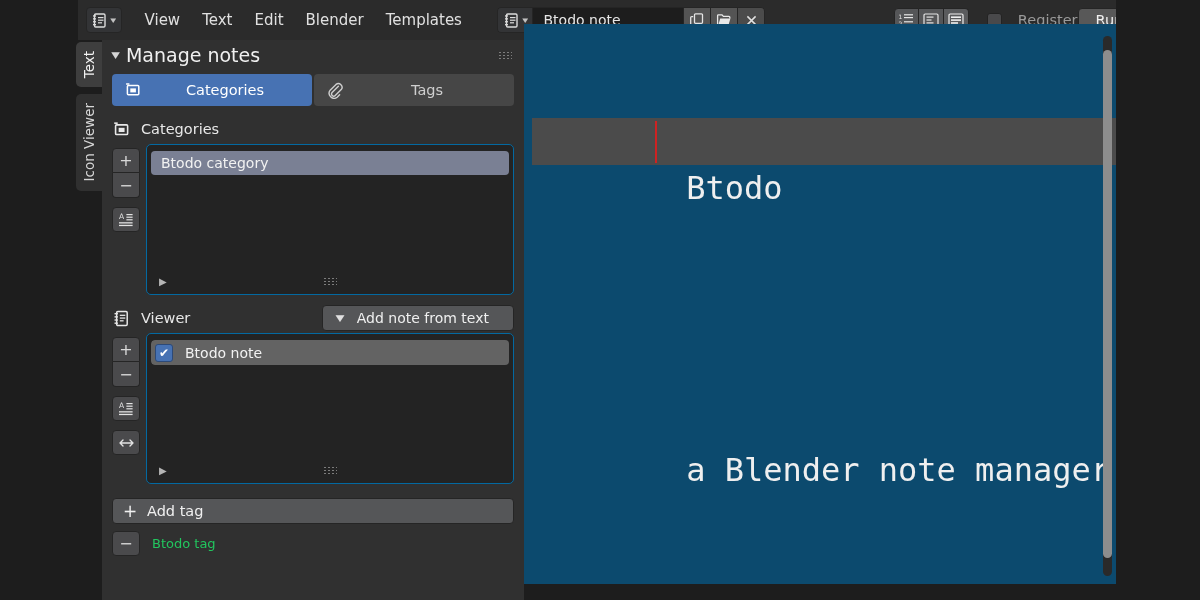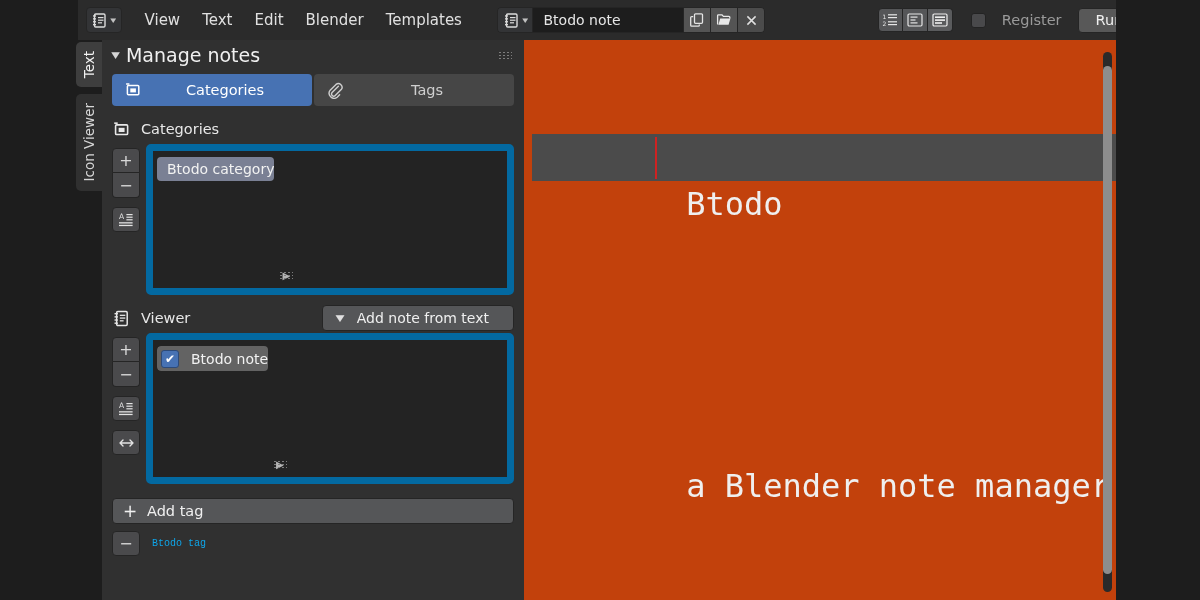--- a/index.html
+++ b/index.html
@@ -61,21 +61,21 @@
   .toggle-group { display: flex; margin-right: 18px; }
   .tgl {
     width: 25px; height: 24px; background: #555658;
     border: 1px solid #252525; border-left-width: 0;
     display: flex; align-items: center; justify-content: center;
   }
   .tgl:first-child { border-left-width: 1px; border-radius: 4px 0 0 4px; }
   .tgl:last-child { border-radius: 0 4px 4px 0; }
   .tgl.on { background: #5a5b5d; }
 
-  .check-row { display: flex; align-items: center; gap: 16px; margin-right: 16px; }
+  .check-row { display: flex; align-items: center; gap: 16px; }
   .cbox {
     width: 15px; height: 15px; border-radius: 3px;
     background: #49494b; border: 1px solid #232323;
   }
   .check-lbl { color: #9a9a9a; font-size: 14.5px; }
 
   .run-btn {
     height: 25px; padding: 0 17px; border-radius: 4px;
     background: #585858; border: 1px solid #252525;
     color: #f0f0f0; font-size: 14.5px;
@@ -153,22 +153,22 @@
     width: 28px; height: 25px; background: #4a4a4c;
     border: 1px solid #252525;
     display: flex; align-items: center; justify-content: center;
     color: #d8d8d8; font-size: 16px;
   }
   .side-stack .sbtn:first-child { border-radius: 4px 4px 0 0; }
   .side-stack .sbtn:last-child { border-radius: 0 0 4px 4px; border-top: none; }
   .sbtn.solo { border-radius: 4px; }
 
   .list-box {
-    flex: 1; background: #232323; border: 7px solid #0369a1; border-radius: 5px;
-    position: relative; display: flex; 
+    flex: 1; background: #232323; border: 1px solid #0369a1; border-radius: 5px;
+    position: relative; display: flex; flex-direction: column;
     padding: 6px 4px 0 4px;
   }
   .list-box.cat { height: 151px; }
   .list-box.notes { height: 151px; }
 
   .row {
     height: 24px; border-radius: 4px;
     display: flex; align-items: center; overflow: hidden;
   }
   .row.sel { background: #7a8094; }
@@ -207,26 +207,26 @@
   
   .wide-btn {
     margin: 14px 10px 0 10px; height: 26px;
     background: #555658; border: 1px solid #252525; border-radius: 4px;
     display: flex; align-items: center; color: #f0f0f0; font-size: 14.5px;
   }
   .wide-btn .plus { width: 34px; text-align: center; font-size: 17px; }
   .wide-btn .wlbl { flex: 1; text-align: left; padding-right: 14px; }
 
   .tag-row { display: flex; align-items: center; gap: 12px; margin: 7px 10px 0 10px; }
-  .tag-name { color: #0ea5e9; font-size: 10px; font-family: Liberation Mono, monospace; }
+  .tag-name { color: #22c55e; font-size: 13px; }
 
   
   .editor {
-    position: absolute; left: 524px; top: 40px; width: 592px; height: 560px;
-    background: #c2410c; overflow: hidden;
+    position: absolute; left: 524px; top: 24px; width: 592px; height: 560px;
+    background: #0c4a6e; overflow: hidden;
   }
   .code {
     font-family: "DejaVu Sans Mono", monospace;
     font-size: 32px; color: #efefef;
     line-height: 47px; padding-left: 8px; white-space: pre;
     position: relative;
   }
   .code .ln { height: 47px; position: relative; }
   .code .ln.cur { background: #4b4b4b; }
   .caret {

